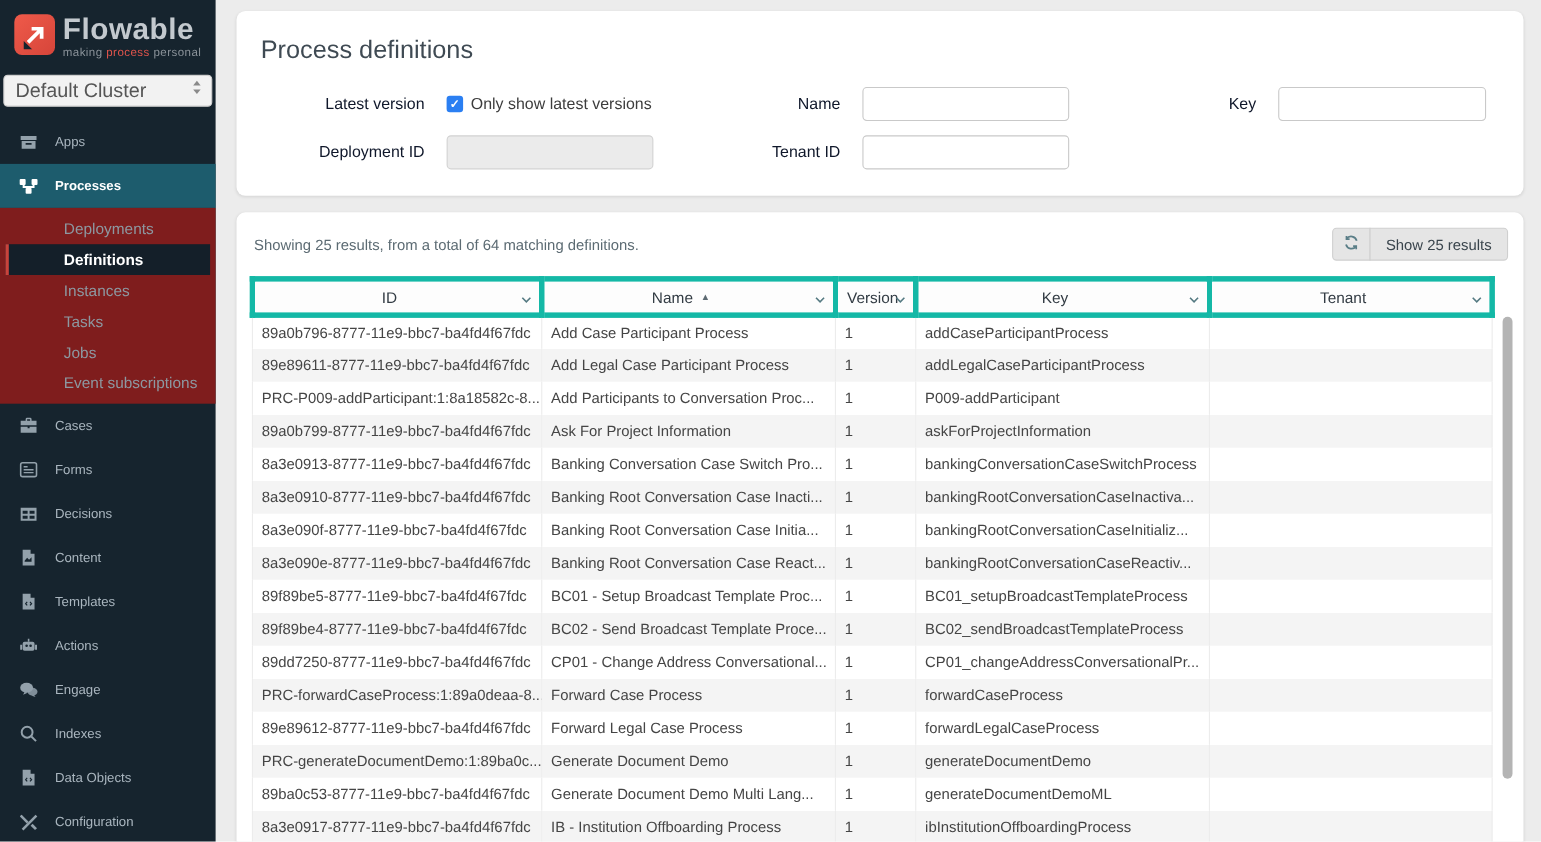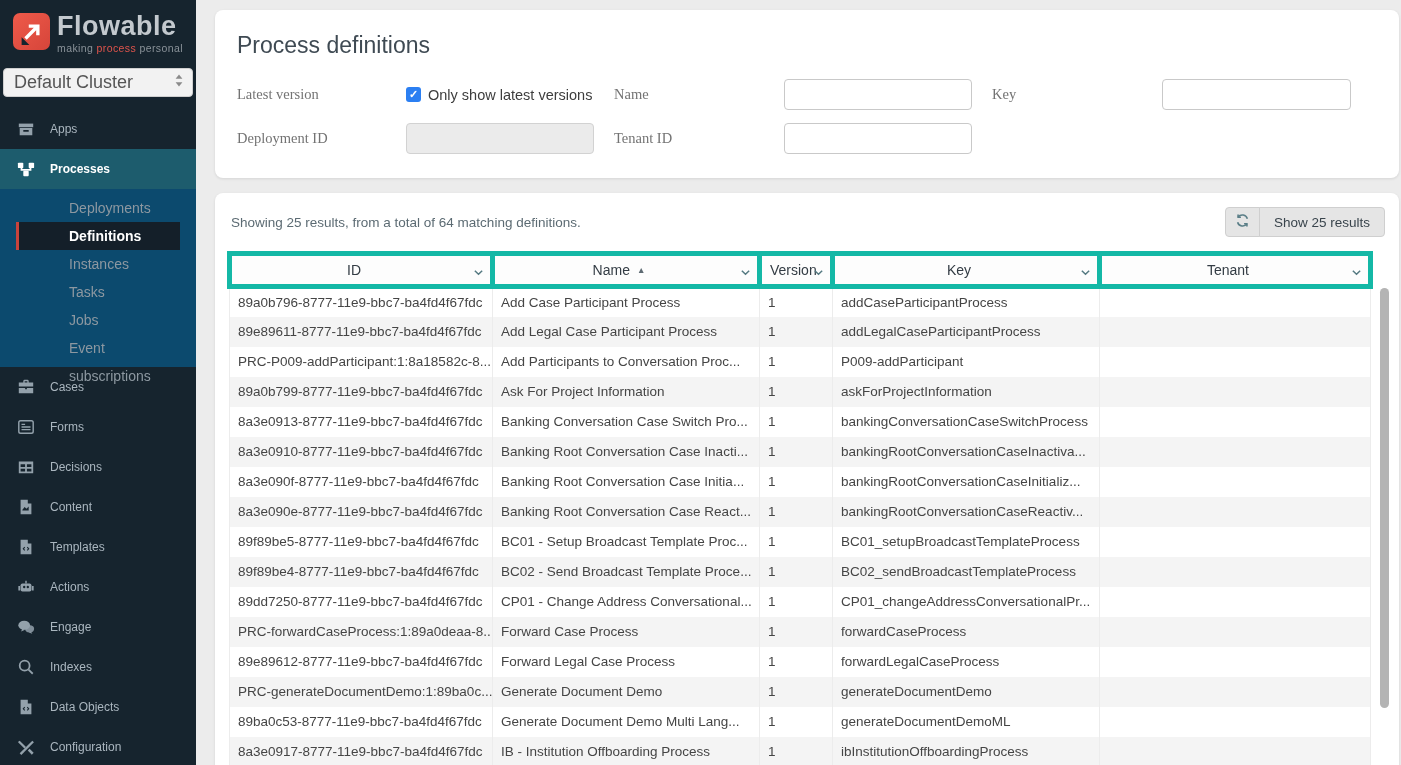--- a/index.html
+++ b/index.html
@@ -16,31 +16,31 @@
   .logo-tagline .accent { color:#e0544c; }
   .cluster-select { margin:8px 3px 12px; height:29px; background:#f2f2f2; border:1px solid #cfcfcf; border-radius:4px; display:flex; align-items:center; padding:0 8px 0 10px; cursor:pointer; }
   .cluster-select .val { flex:1; font-size:18px; color:#555; }
   .nav { margin-top:10px; }
   .nav-item { height:40px; display:flex; align-items:center; padding-left:15px; cursor:pointer; color:#aab6bf; }
   .nav-item .nav-icon { width:22px; display:flex; justify-content:center; margin-right:13px; color:#93a1ab; }
   .nav-item .nav-label { font-size:12px; }
   .nav-item.active { background:#1d5c6d; color:#fff; }
   .nav-item.active .nav-icon { color:#fff; }
   .nav-item.active .nav-label { font-weight:700; }
-  .submenu { background:#0c4a6e; padding:5px 16px; }
+  .submenu { background:#7f1d1d; padding:5px 5px; }
   .submenu-item { height:28px; line-height:28px; padding-left:50px; font-size:14px; color:#8d98a1; cursor:pointer; border-left:3px solid transparent; }
   .submenu-item.active { color:#fff; font-weight:700; background:#141f29; border-left-color:#c9433c; }
 
   
-  .main { margin-left:196px; padding:10px 2px 0 19px; }
+  .main { margin-left:196px; padding:10px 16px 0 19px; }
   .card { background:#fff; border-radius:8px; box-shadow:0 1px 3px rgba(0,0,0,.10); }
   .card-filters { padding:18px 22px 24px; }
   .page-title { font-size:23px; font-weight:400; color:#3f4a53; margin:4px 0 20px; }
   .filter-grid { display:grid; grid-template-columns:149px 188px 150px 188px 150px 189px; column-gap:20px; row-gap:13px; align-items:center; }
-  .f-label { text-align:left; font-size:14.5px; color:#737373;font-family:Liberation Serif, serif; }
+  .f-label { text-align:right; font-size:14.5px; color:#0f172a; }
   .f-input { width:100%; height:31px; border:1px solid #c9c9c9; border-radius:4px; padding:0 8px; font-size:13.5px; font-family:"Liberation Sans",sans-serif; background:#fff; color:#333; }
   .f-input:disabled { background:#ebebeb; border-color:#d2d2d2; }
   .checkbox-wrap { display:flex; align-items:center; white-space:nowrap; }
   .checkbox { width:15px; height:15px; border-radius:3px; background:#2b7ff2; display:inline-flex; align-items:center; justify-content:center; color:#fff; font-size:11px; font-weight:700; margin-right:7px; cursor:pointer; flex:none; }
   .checkbox-label { font-size:14.5px; color:#3d3d3d; }
 
   .card-results { margin-top:15px; padding:12px 12px 0; border-radius:8px 8px 0 0; min-height:560px; position:relative; }
   .results-bar { display:flex; align-items:center; padding:2px 2px 0 4px; }
   .results-summary { flex:1; font-size:13.5px; color:#5c6b73; }
   .btn-group { display:flex; }

